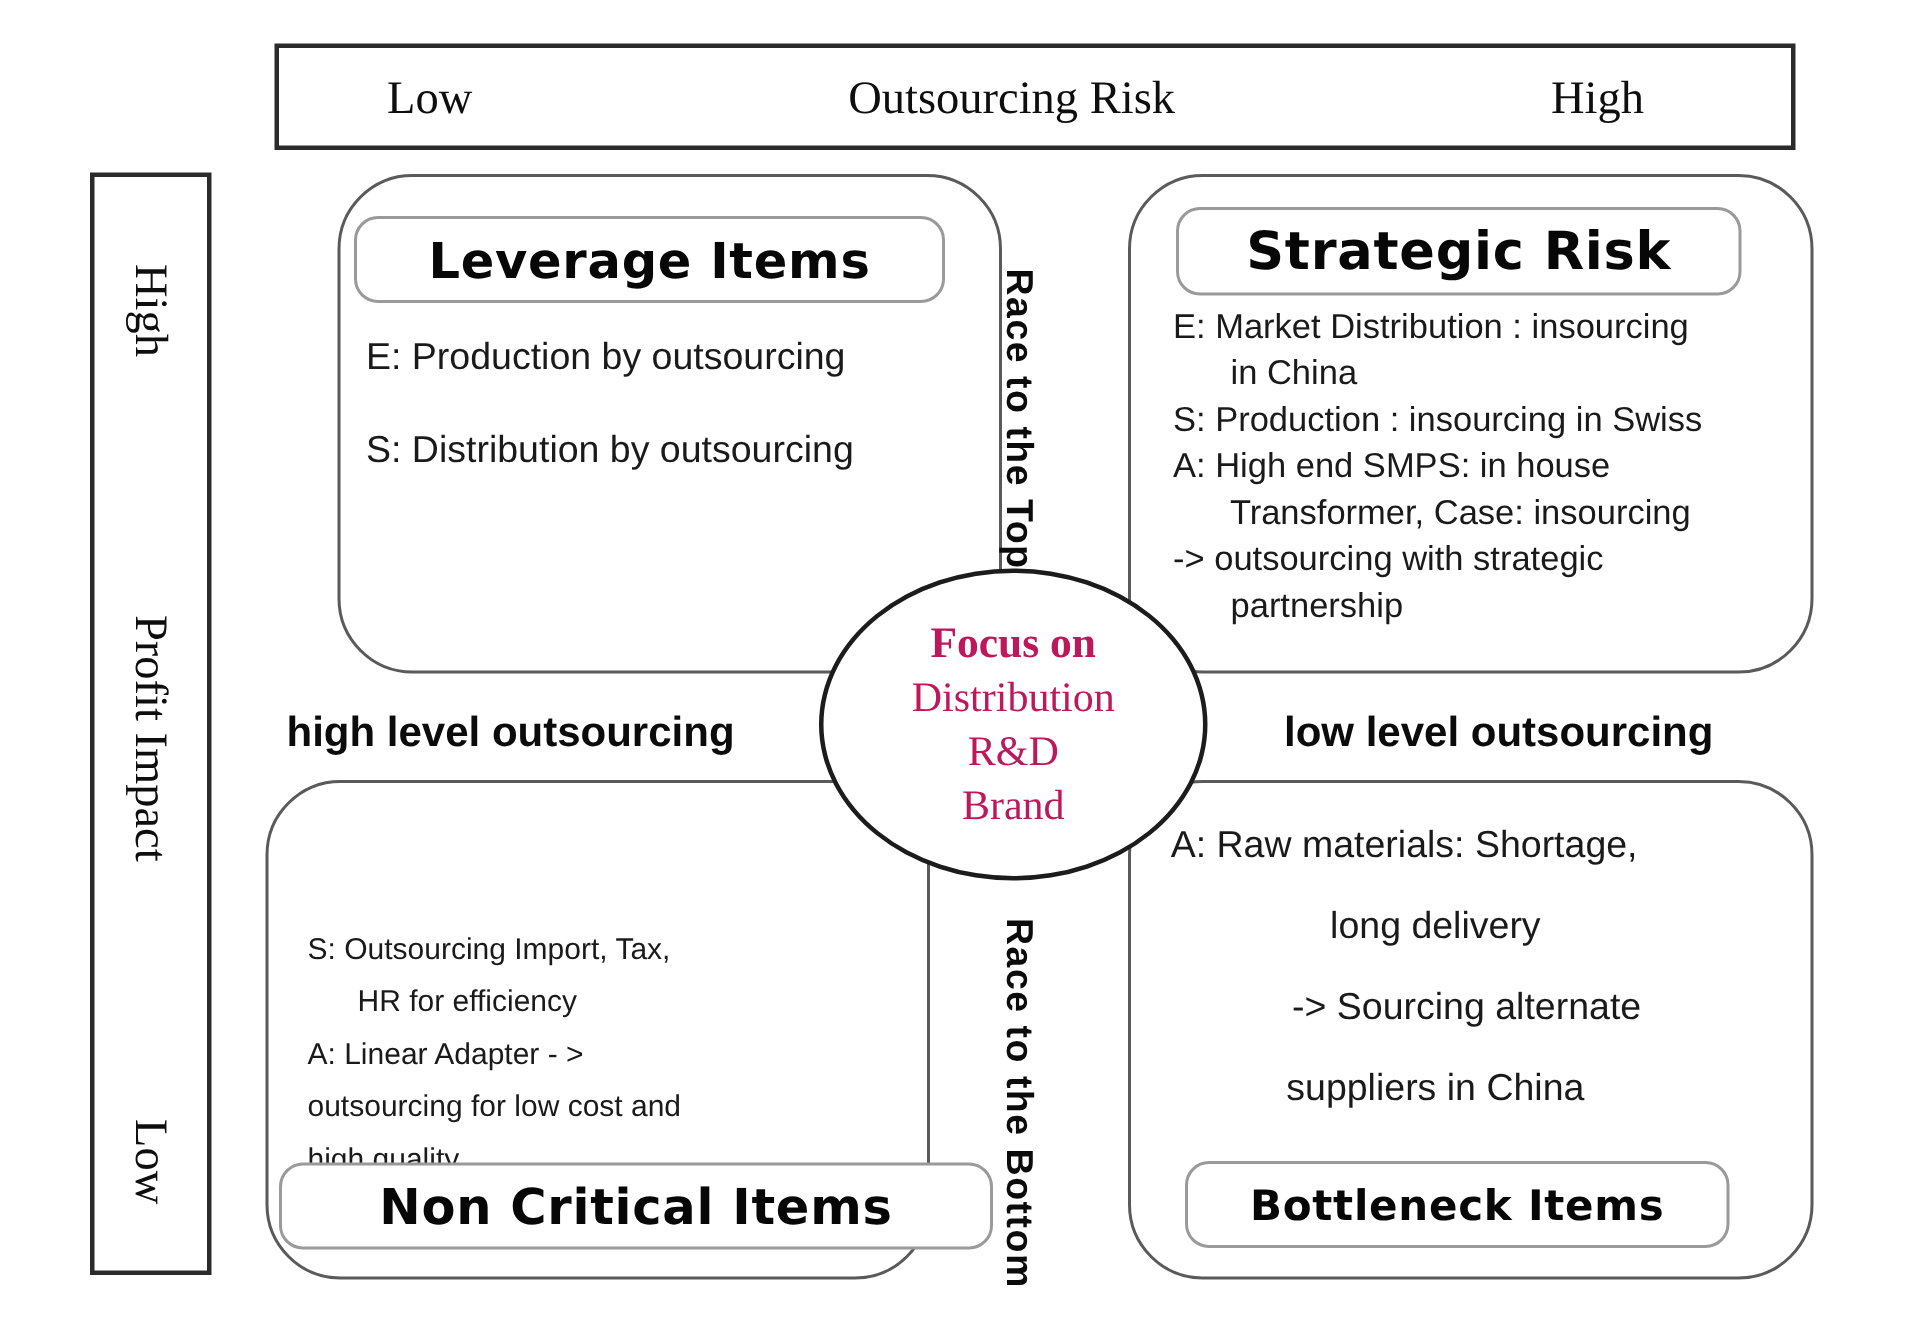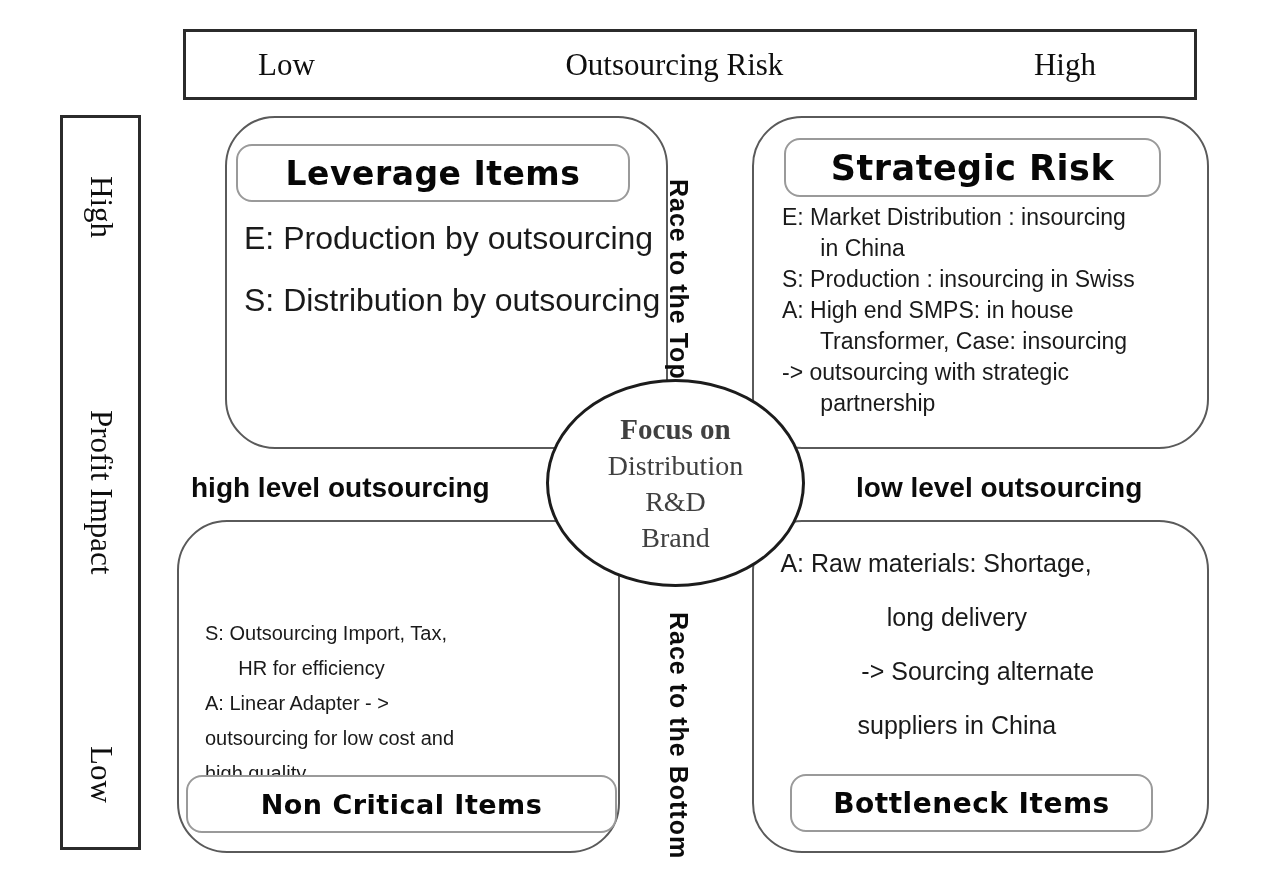--- a/index.html
+++ b/index.html
@@ -38,28 +38,28 @@
 
   .qtitle {
     position:absolute; box-sizing:border-box; background:#fff;
     border:2px solid #9a9a9a; border-radius:16px;
     display:flex; align-items:center; justify-content:center;
     font-family:"DejaVu Sans", sans-serif; font-weight:bold; color:#070707;
     letter-spacing:0.5px; white-space:nowrap;
   }
   .quad-tl .qtitle { left:9px;  top:26px;  width:394px; height:58px; font-size:33px; }
   .quad-tr .qtitle { left:30px; top:20px;  width:377px; height:59px; font-size:35px; }
-  .quad-bl .qtitle { left:7px;  top:253px; width:431px; height:58px; font-size:27px; }
+  .quad-bl .qtitle { left:7px;  top:253px; width:476px; height:58px; font-size:33px; }
   .quad-br .qtitle { left:36px; top:252px; width:363px; height:58px; font-size:28px; }
 
   .qbody {
     position:absolute; white-space:pre; color:#1a1a1a;
     font-family:"Liberation Sans", sans-serif;
   }
-  .quad-tl .qbody { left:17px; top:105px; font-size:32px; line-height:31px; }
+  .quad-tl .qbody { left:17px; top:105px; font-size:25px; line-height:31px; }
   .quad-tr .qbody { left:28px; top:84px;  font-size:23px; line-height:31px; }
   .quad-bl .qbody { left:26px; top:56px;  font-size:20px; line-height:35px;margin-top:38px; }
   .quad-br .qbody { left:24px; top:14px;  font-size:25px; line-height:54px; }
 
   
   .race {
     position:absolute; writing-mode:vertical-rl; text-orientation:mixed;
     font-family:"Liberation Sans", sans-serif; font-weight:bold;
     font-size:25px; color:#0b0b0b; letter-spacing:1px; z-index:2;
   }
@@ -72,21 +72,21 @@
   }
   .mid-label.left  { left:191px; top:472px; }
   .mid-label.right { left:856px; top:472px; }
 
   
   .ellipse {
     position:absolute; left:546px; top:379px; width:259px; height:208px;
     box-sizing:border-box; border:3px solid #1c1c1c; border-radius:50%;
     background:#fff; z-index:6;
     display:flex; flex-direction:column; align-items:center; justify-content:center;
-    text-align:center; font-family:"Liberation Serif", serif; color:#404040;
+    text-align:center; font-family:"Liberation Serif", serif; color:#be185d;
   }
   .efocus { font-weight:bold; font-size:29px; line-height:37px; }
   .eitems { font-size:28px; line-height:36px; white-space:pre-line; }
 </style>
 </head>
 <body>
 
 <div class="canvas">
 
   <div class="top-bar">

